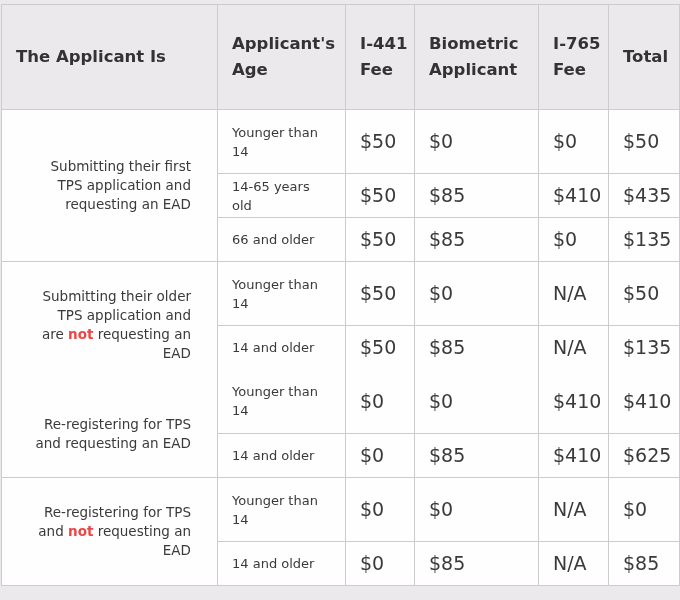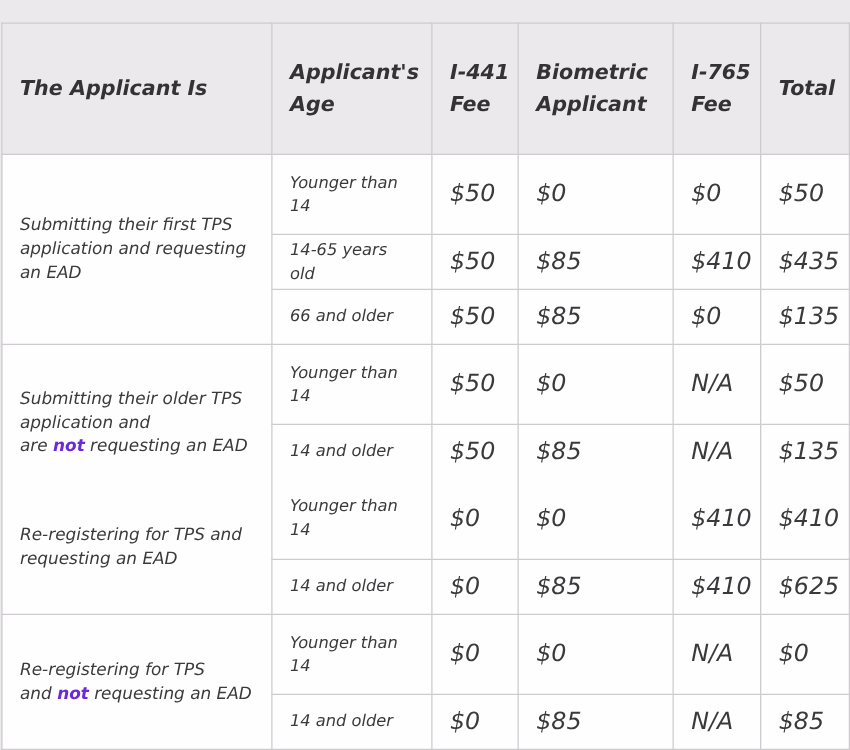--- a/index.html
+++ b/index.html
@@ -2,21 +2,21 @@
 <html><head>
 <meta charset="utf-8">
 <style>
   html, body { margin: 0; padding: 0; }
   body {
     width: 680px; height: 600px; overflow: hidden;
     background: #ebe9ec;
     font-family: "DejaVu Sans", "Liberation Sans", sans-serif;
     color: #3a3a3c;
   }
-  .wrap { position: absolute; left: 1px; top: 18px; font-style: italic; }
+  .wrap { position: absolute; left: 1px; top: 4px; }
   table {
     border-collapse: collapse;
     table-layout: fixed;
     width: 678px;
     font-size: 13px;
   }
   col.c0 { width: 216px; }
   col.c1 { width: 128px; }
   col.c2 { width: 69px; }
   col.c3 { width: 124px; }
@@ -32,28 +32,28 @@
   th {
     background: #ebe9ec;
     font-weight: bold;
     font-size: 16.5px;
     line-height: 26px;
     color: #333335;
     height: 104px;
   }
   td { background: #fefeff; }
   td.group { font-size: 13.5px; line-height: 19px; }
-  td.group p { margin: 0; }
+  td.group p { margin: 12px; text-align: right; }
   td.group p + p { margin-top: 52px; }
   .h65 { height: 64px; }
   .h45 { height: 44px; margin-left: 12px; }
   tr.noline td { border-bottom: none; }
   tr.noline-top td { border-top: none; }
   td.num { font-size: 19px; }
-  b { font-weight: bold; color: #6d28d9; }
+  b { font-weight: bold; color: #ef4444; }
 </style>
 </head>
 <body>
 
 <div class="wrap">
 <table>
   <colgroup>
     <col class="c0">
         <col class="c1">
         <col class="c2">

